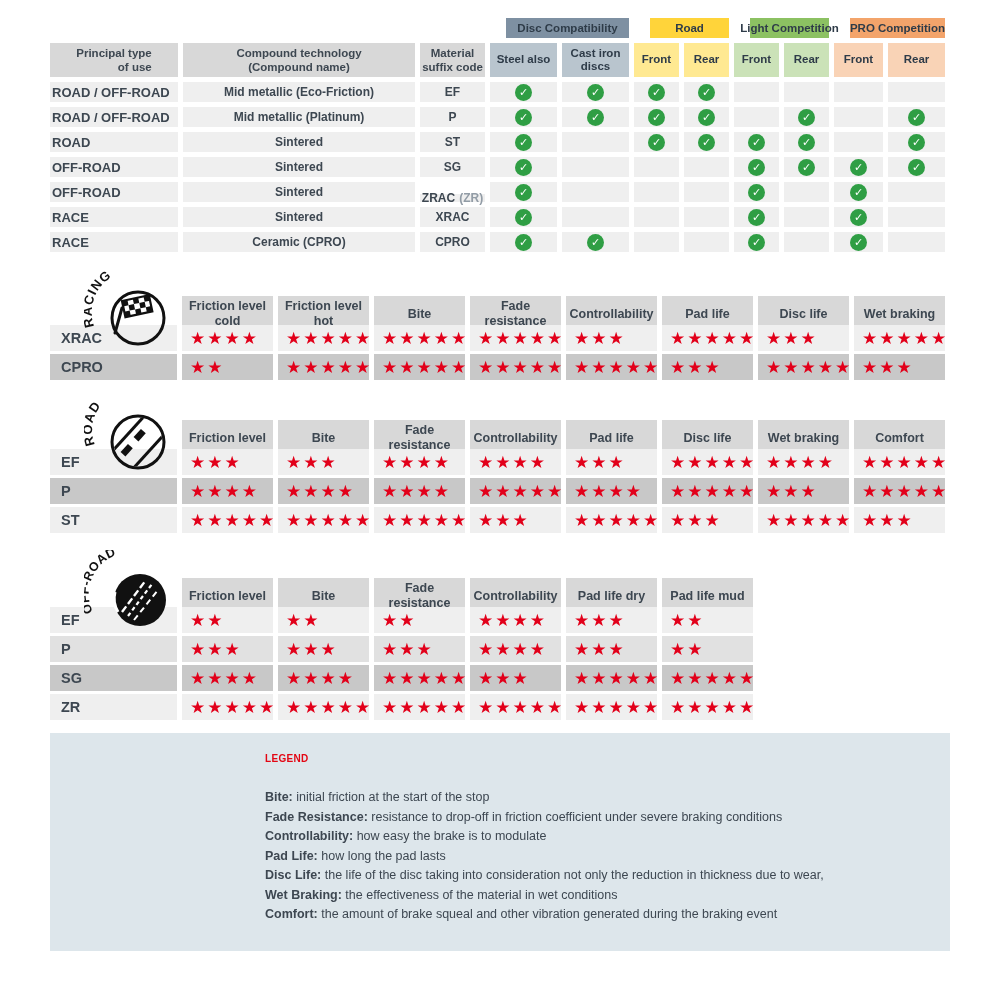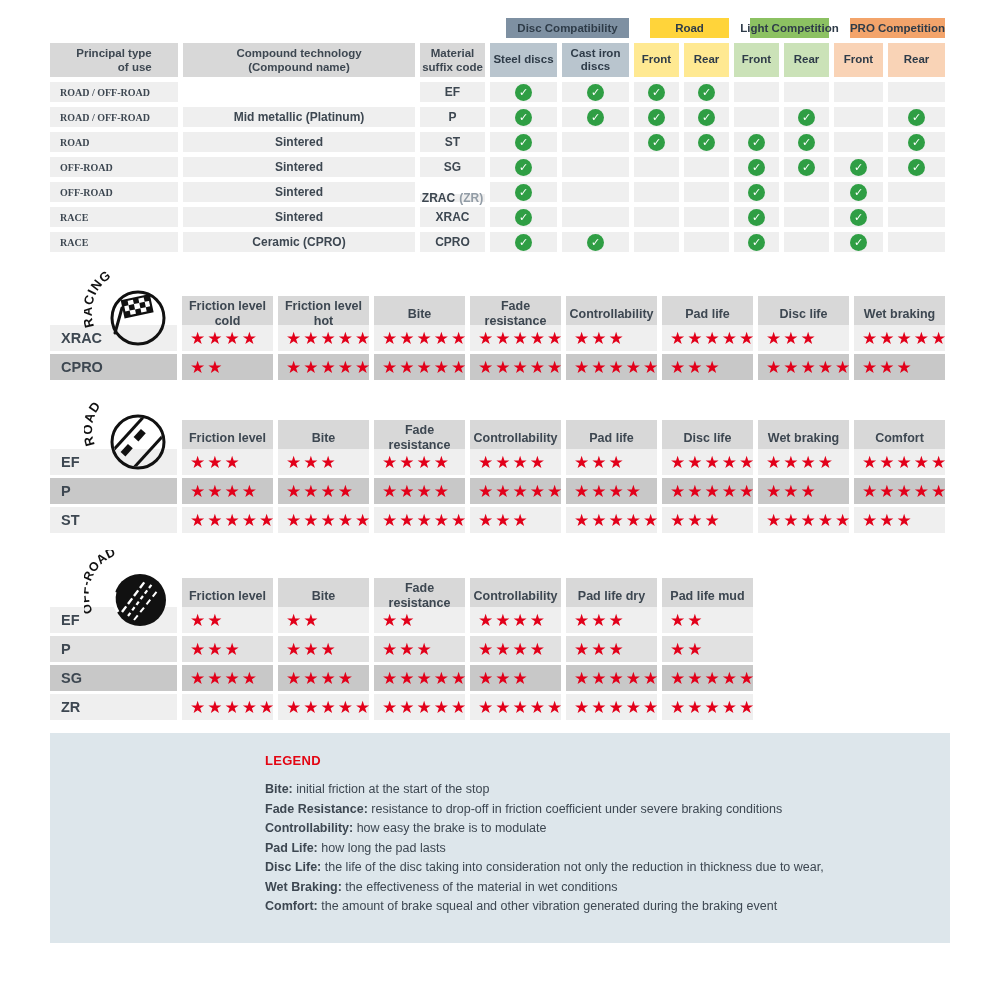--- a/index.html
+++ b/index.html
@@ -27,21 +27,21 @@
     text-align:center;font-size:11.5px;font-weight:700;white-space:pre-line;line-height:1.25;
   }
   .c-sub{
     display:flex;align-items:center;justify-content:center;text-align:center;
     font-size:11.5px;font-weight:700;color:#2e3b48;line-height:1.15;padding:1px 2px;box-sizing:border-box;
   }
   .c-cell{
     background:#efefef;display:flex;align-items:center;justify-content:center;
     font-size:12px;font-weight:700;
   }
-  .c-cell.use{justify-content:flex-start;padding-left:10px;font-size:10px;font-family:Liberation Serif, serif;}
+  .c-cell.use{justify-content:flex-start;padding-left:2px;font-size:13px;}
   .c-note{color:#929ca6;margin-left:4px;font-weight:700;}
   .check{
     width:17px;height:17px;border-radius:50%;
     background:var(--check,#2f9e44);color:#fff;
     display:flex;align-items:center;justify-content:center;
     font-size:11px;font-weight:700;line-height:1;
   }
 
   
   .star-section{position:relative;}
@@ -68,49 +68,50 @@
   }
   .light{background:#efefef;}
   .medium{background:#e1e1e1;}
   .dark{background:#c8c8c8;}
 
   
   .legend{
     margin-top:13px;background:#dde6eb;
     padding:20px 30px 26px 215px;box-sizing:border-box;width:900px;
   }
-  .lg-title{color:#e30613;font-weight:700;font-size:13px;margin-bottom:12px;letter-spacing:.3px;}
+  .lg-title{color:#e30613;font-weight:700;font-size:10px;margin-bottom:24px;letter-spacing:.3px;}
   .lg-line{font-size:12.5px;line-height:19.5px;color:#3d4751;}
   .lg-term{font-weight:700;}
 </style>
 </head>
 <body>
 
 <div class="page">
   <section>
     <div class="compat-grid" id="compat-grid">
         <div class="c-group" style="background: rgb(126, 144, 162); grid-area: 1 / 4 / auto / span 2;">Disc Compatibility</div>
         <div class="c-group" style="background: rgb(255, 212, 58); grid-area: 1 / 6 / auto / span 2;">Road</div>
         <div class="c-group" style="background: rgb(140, 193, 98); grid-area: 1 / 8 / auto / span 2;">Light Competition</div>
         <div class="c-group" style="background: rgb(243, 164, 107); grid-area: 1 / 10 / auto / span 2;">PRO Competition</div>
         <div class="c-colh" style="grid-area: 2 / 1; text-align: right;">Principal type
 of use</div>
         <div class="c-colh" style="grid-area: 2 / 2;">Compound technology
 (Compound name)</div>
         <div class="c-colh" style="grid-area: 2 / 3;">Material
 suffix code</div>
-        <div class="c-sub" style="background: rgb(185, 197, 206); grid-area: 2 / 4;">Steel discs</div>
+        <div class="c-sub" style="background: rgb(185, 197, 206); grid-area: 2 / 4;">Steel also</div>
         <div class="c-sub" style="background: rgb(185, 197, 206); grid-area: 2 / 5;">Cast iron discs</div>
         <div class="c-sub" style="background: rgb(255, 233, 146); grid-area: 2 / 6;">Front</div>
         <div class="c-sub" style="background: rgb(255, 233, 146); grid-area: 2 / 7;">Rear</div>
         <div class="c-sub" style="background: rgb(203, 226, 184); grid-area: 2 / 8;">Front</div>
         <div class="c-sub" style="background: rgb(203, 226, 184); grid-area: 2 / 9;">Rear</div>
         <div class="c-sub" style="background: rgb(249, 211, 182); grid-area: 2 / 10;">Front</div>
         <div class="c-sub" style="background: rgb(249, 211, 182); grid-area: 2 / 11;">Rear</div>
         <div class="c-cell use" style="grid-area: 3 / 1;">ROAD / OFF-ROAD</div>
+        <div class="c-cell" style="grid-area: 3 / 2;">Mid metallic (Eco-Friction)</div>
         <div class="c-cell" style="grid-area: 3 / 3;">
           <span>EF</span>
         </div>
         <div class="c-cell" style="grid-area: 3 / 4;">
           <span class="check">✓</span>
         </div>
         <div class="c-cell" style="grid-area: 3 / 5;">
           <span class="check">✓</span>
         </div>
         <div class="c-cell" style="grid-area: 3 / 6;">

